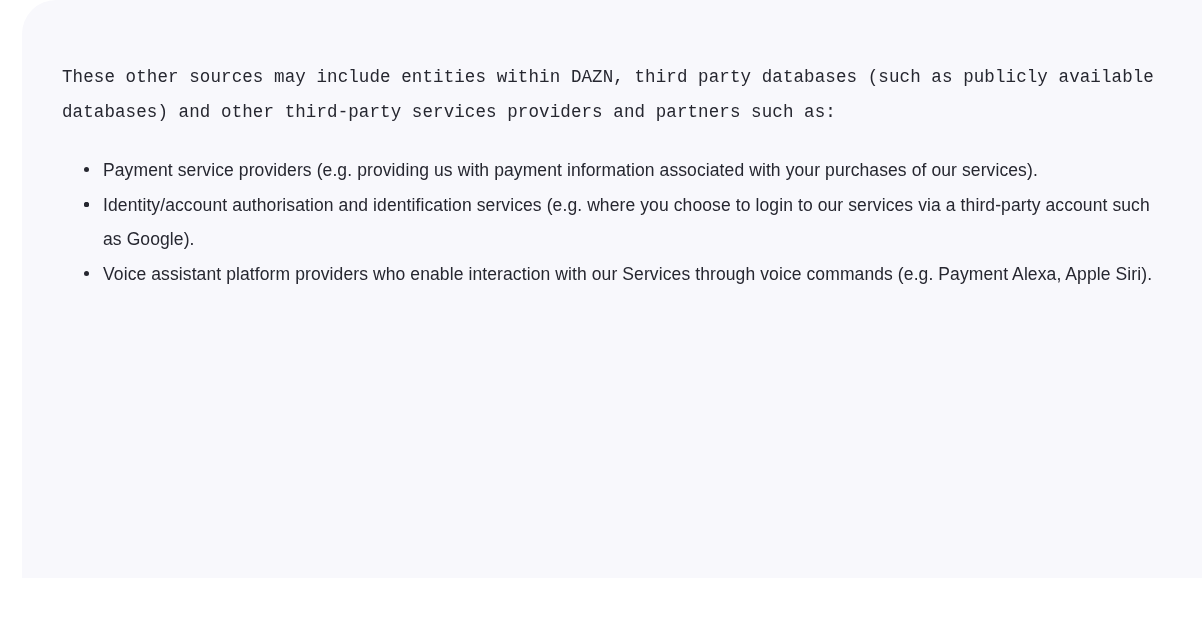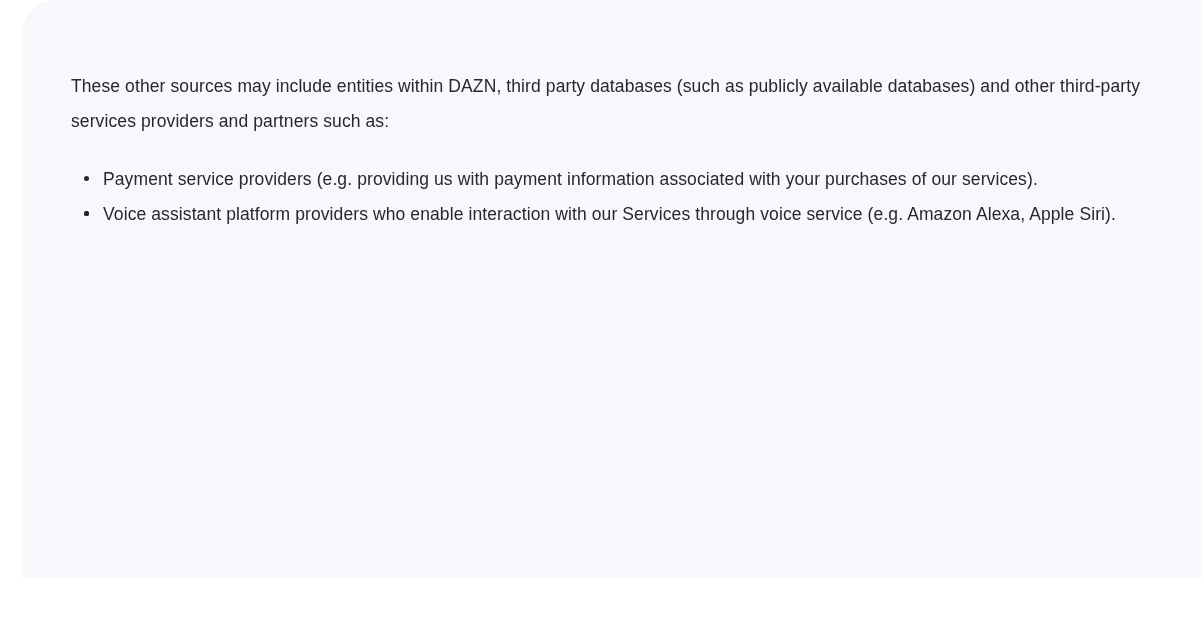--- a/index.html
+++ b/index.html
@@ -31,25 +31,26 @@
     box-sizing: border-box;
     padding: 0;
   }
   #text-body {
     position: absolute;
     left: 32px;
     top: 52px;
     width: 1116px;
   }
   p.intro {
-    margin: 17px;
+    margin: 8px;
     font-size: 17.5px;
     line-height: 35px;
     color: #262730;
     letter-spacing: 0.1px;
+    font-family: Liberation Mono, monospace;
   }
   ul.provider-list {
     margin: 23px 4px 0 0;
     padding-left: 0;
     list-style: none;
   }
   ul.provider-list li {
     position: relative;
     font-size: 17.5px;
     line-height: 34.5px;
@@ -98,21 +99,25 @@
       <ul class="provider-list">
         <li>
           <span class="bullet"></span>
           <span>Payment service providers (e.g. providing us with payment information associated with your purchases of our services).</span>
         </li>
         <li>
           <span class="bullet"></span>
         </li>
         <li>
           <span class="bullet"></span>
-          <span>Voice assistant platform providers who enable interaction with our Services through voice service (e.g. Amazon Alexa, Apple Siri).</span>
+          <span>Identity/account authorisation and identification services (e.g. where you choose to login to our services via a third-party account such as Google).</span>
+        </li>
+        <li>
+          <span class="bullet"></span>
+          <span>Voice assistant platform providers who enable interaction with our Services through voice commands (e.g. Payment Alexa, Apple Siri).</span>
         </li>
       </ul>
 
     </div>
   </div>
 
   <div id="left-gutter"></div>
   <div id="bottom-strip"></div>
 
 </div>

